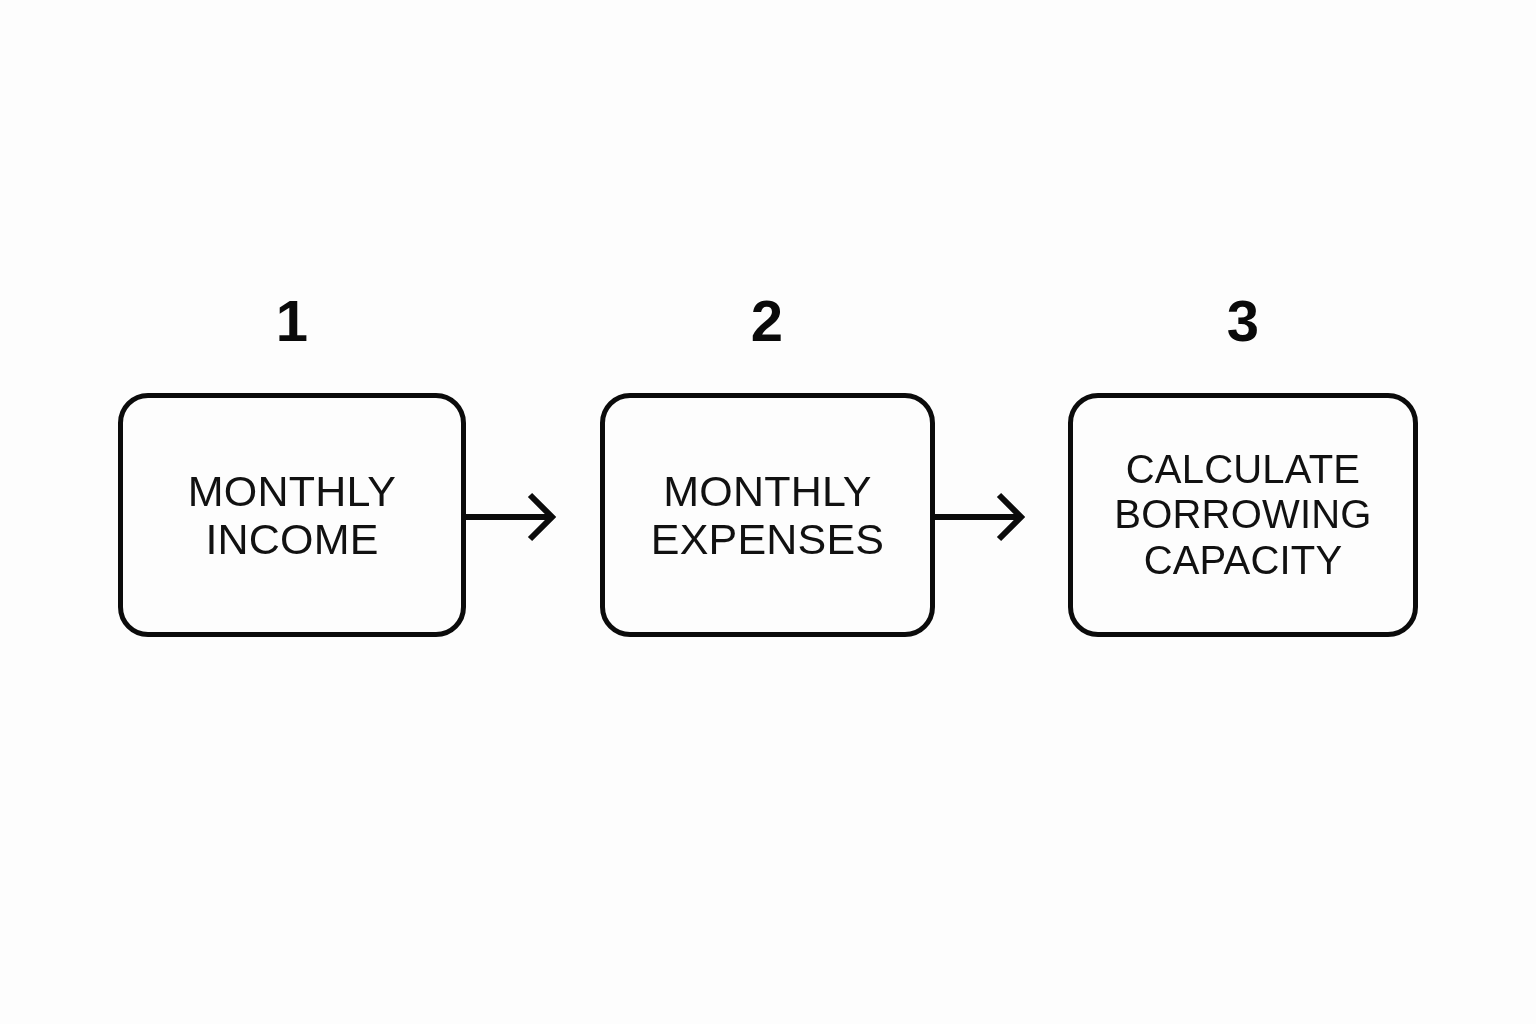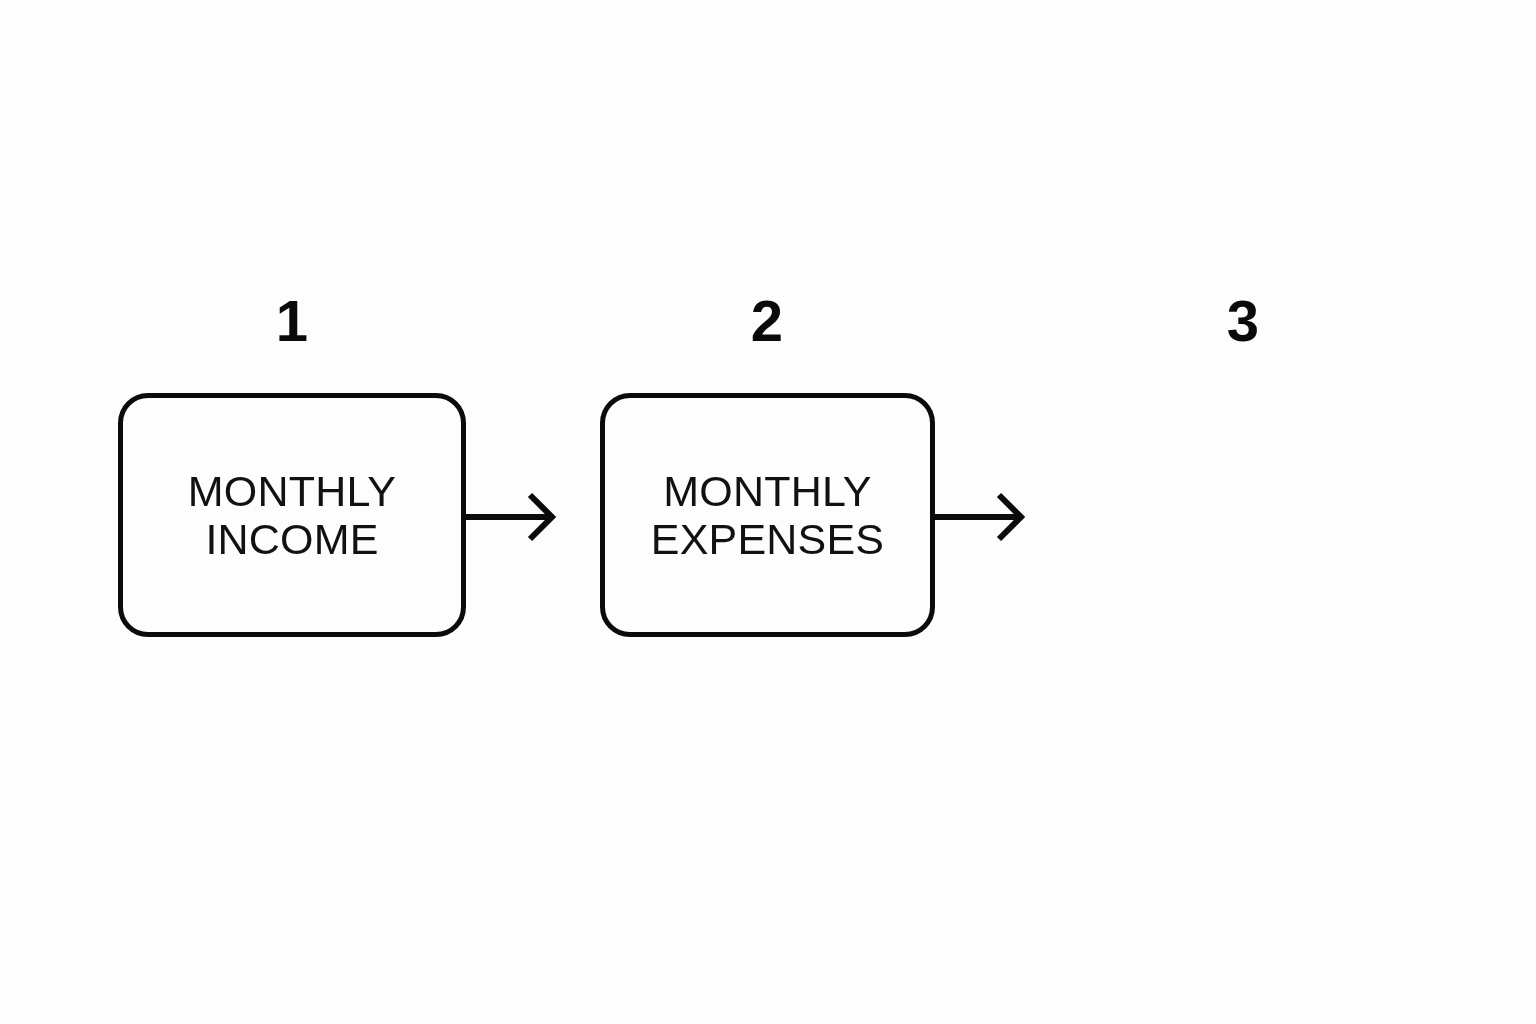--- a/index.html
+++ b/index.html
@@ -95,14 +95,19 @@
   <div class="process-box" id="process-box-1" style="left: 118px; top: 393px; width: 348px; height: 244px; border-color: rgb(11, 11, 11);">
     <span class="box-label size-lg" id="box-label-1" style="color: rgb(17, 17, 17);">MONTHLY
 INCOME</span>
   </div>
 
   <div class="process-box" id="process-box-2" style="left: 600px; top: 393px; width: 335px; height: 244px; border-color: rgb(11, 11, 11);">
     <span class="box-label size-lg" id="box-label-2" style="color: rgb(17, 17, 17);">MONTHLY
 EXPENSES</span>
   </div>
 
+  <div class="process-box" id="process-box-3" style="left: 1068px; top: 393px; width: 350px; height: 244px; border-color: rgb(11, 11, 11);">
+    <span class="box-label size-md" id="box-label-3" style="color: rgb(17, 17, 17);">CALCULATE
+BORROWING
+CAPACITY</span>
+  </div>
 
 </div>
 
 </body></html>

